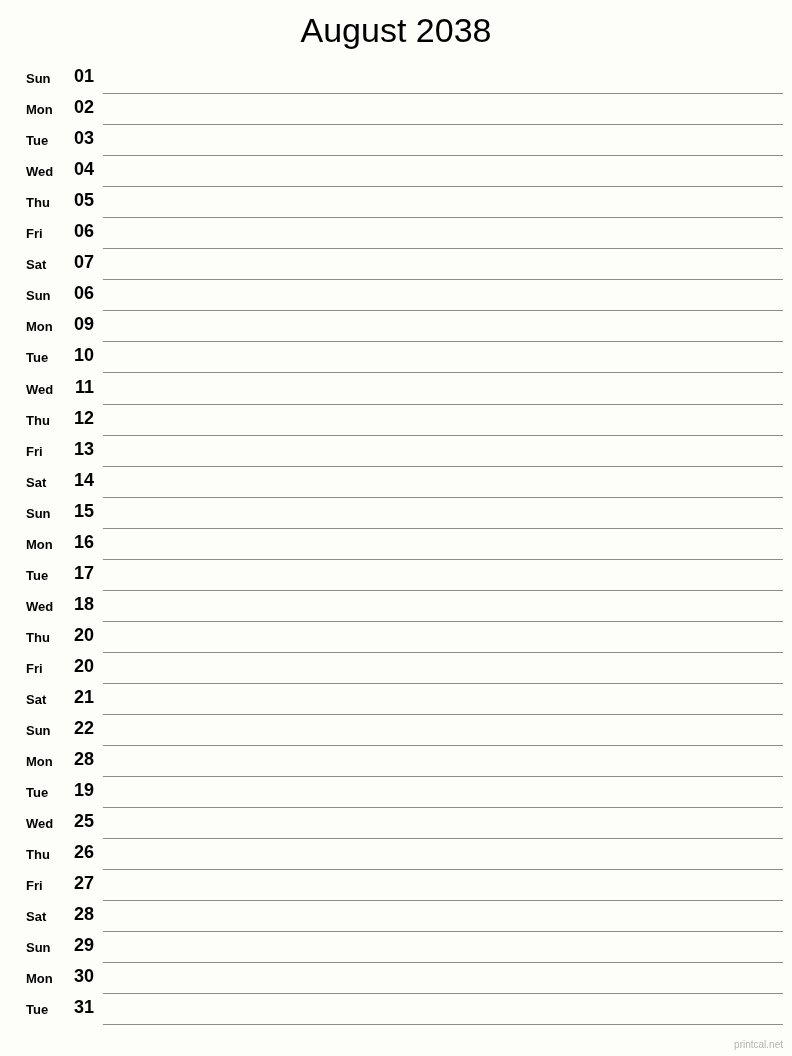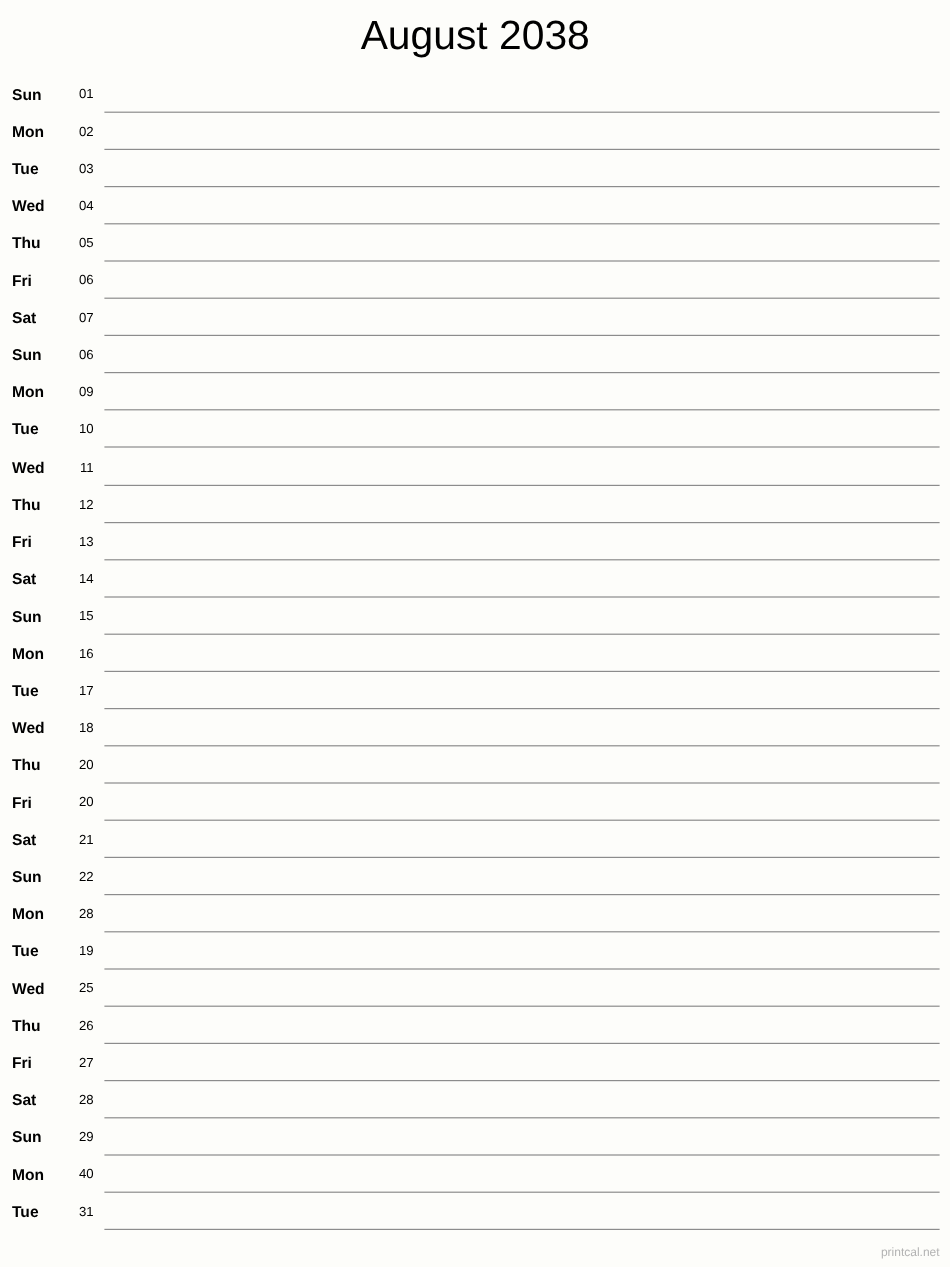--- a/index.html
+++ b/index.html
@@ -25,20 +25,21 @@
     text-align: center;
     font-size: 34px;
     font-weight: 400;
     line-height: 1;
     padding-top: 13px;
     letter-spacing: 0px;
     color: #000;
   }
   .rows {
     margin-top: 16px;
+    margin-left: 16px;
   }
   .day-row {
     display: flex;
     align-items: flex-end;
     height: 31.05px;
     box-sizing: border-box;
   }
   .day-name {
     width: 44px;
     flex: 0 0 44px;
@@ -47,22 +48,22 @@
     text-align: left;
     line-height: 1;
     padding-bottom: 9px;
     padding-left: 1px;
     box-sizing: border-box;
     white-space: nowrap;
   }
   .day-num {
     width: 25px;
     flex: 0 0 25px;
-    font-size: 11px;
-    font-weight: normal;
+    font-size: 18px;
+    font-weight: bold;
     text-align: right;
     line-height: 1;
     padding-bottom: 9px;
     box-sizing: border-box;
   }
   .day-line {
     flex: 1 1 auto;
     height: 100%;
     margin-left: 9px;
     border-bottom: 1px solid #8c8c8c;
@@ -226,21 +227,21 @@
     <div class="day-num">28</div>
     <div class="day-line"></div>
   </div>
       <div class="day-row">
     <div class="day-name">Sun</div>
     <div class="day-num">29</div>
     <div class="day-line"></div>
   </div>
       <div class="day-row">
     <div class="day-name">Mon</div>
-    <div class="day-num">40</div>
+    <div class="day-num">30</div>
     <div class="day-line"></div>
   </div>
       <div class="day-row">
     <div class="day-name">Tue</div>
     <div class="day-num">31</div>
     <div class="day-line"></div>
   </div>
     </div>
 
   <div class="footer">printcal.net</div>

